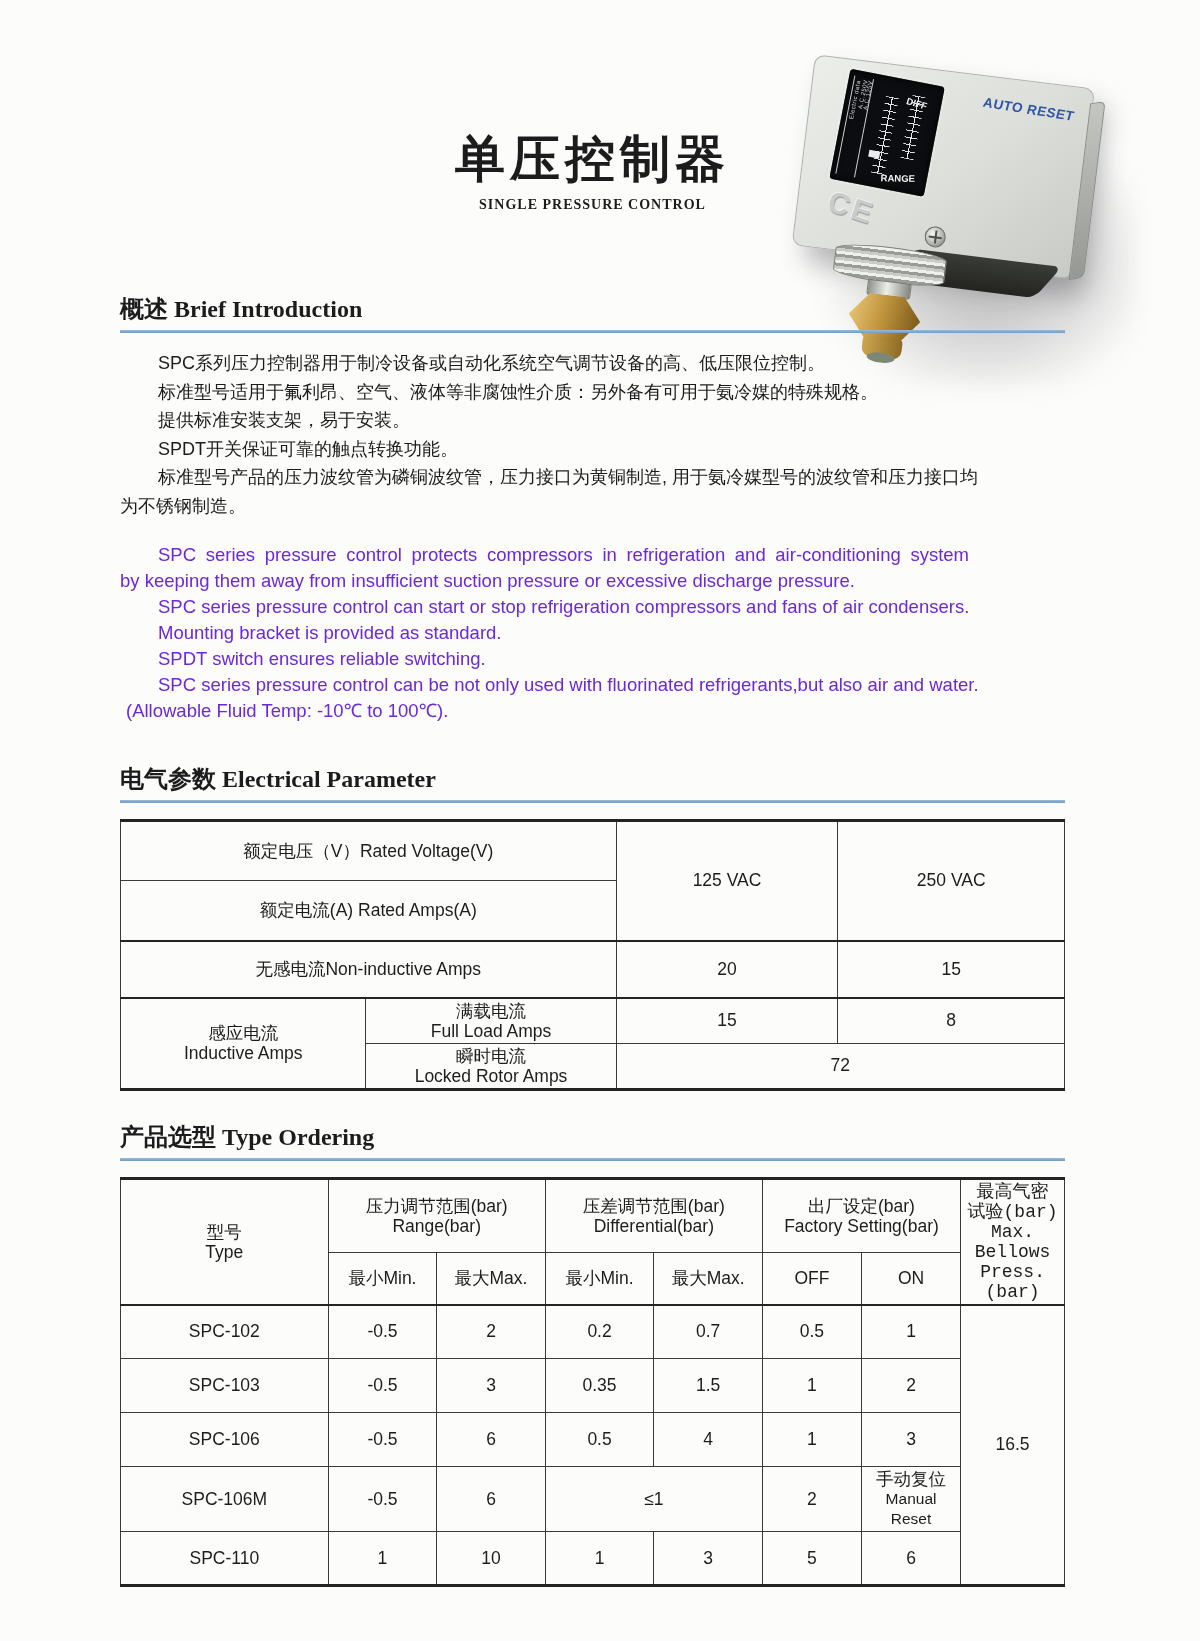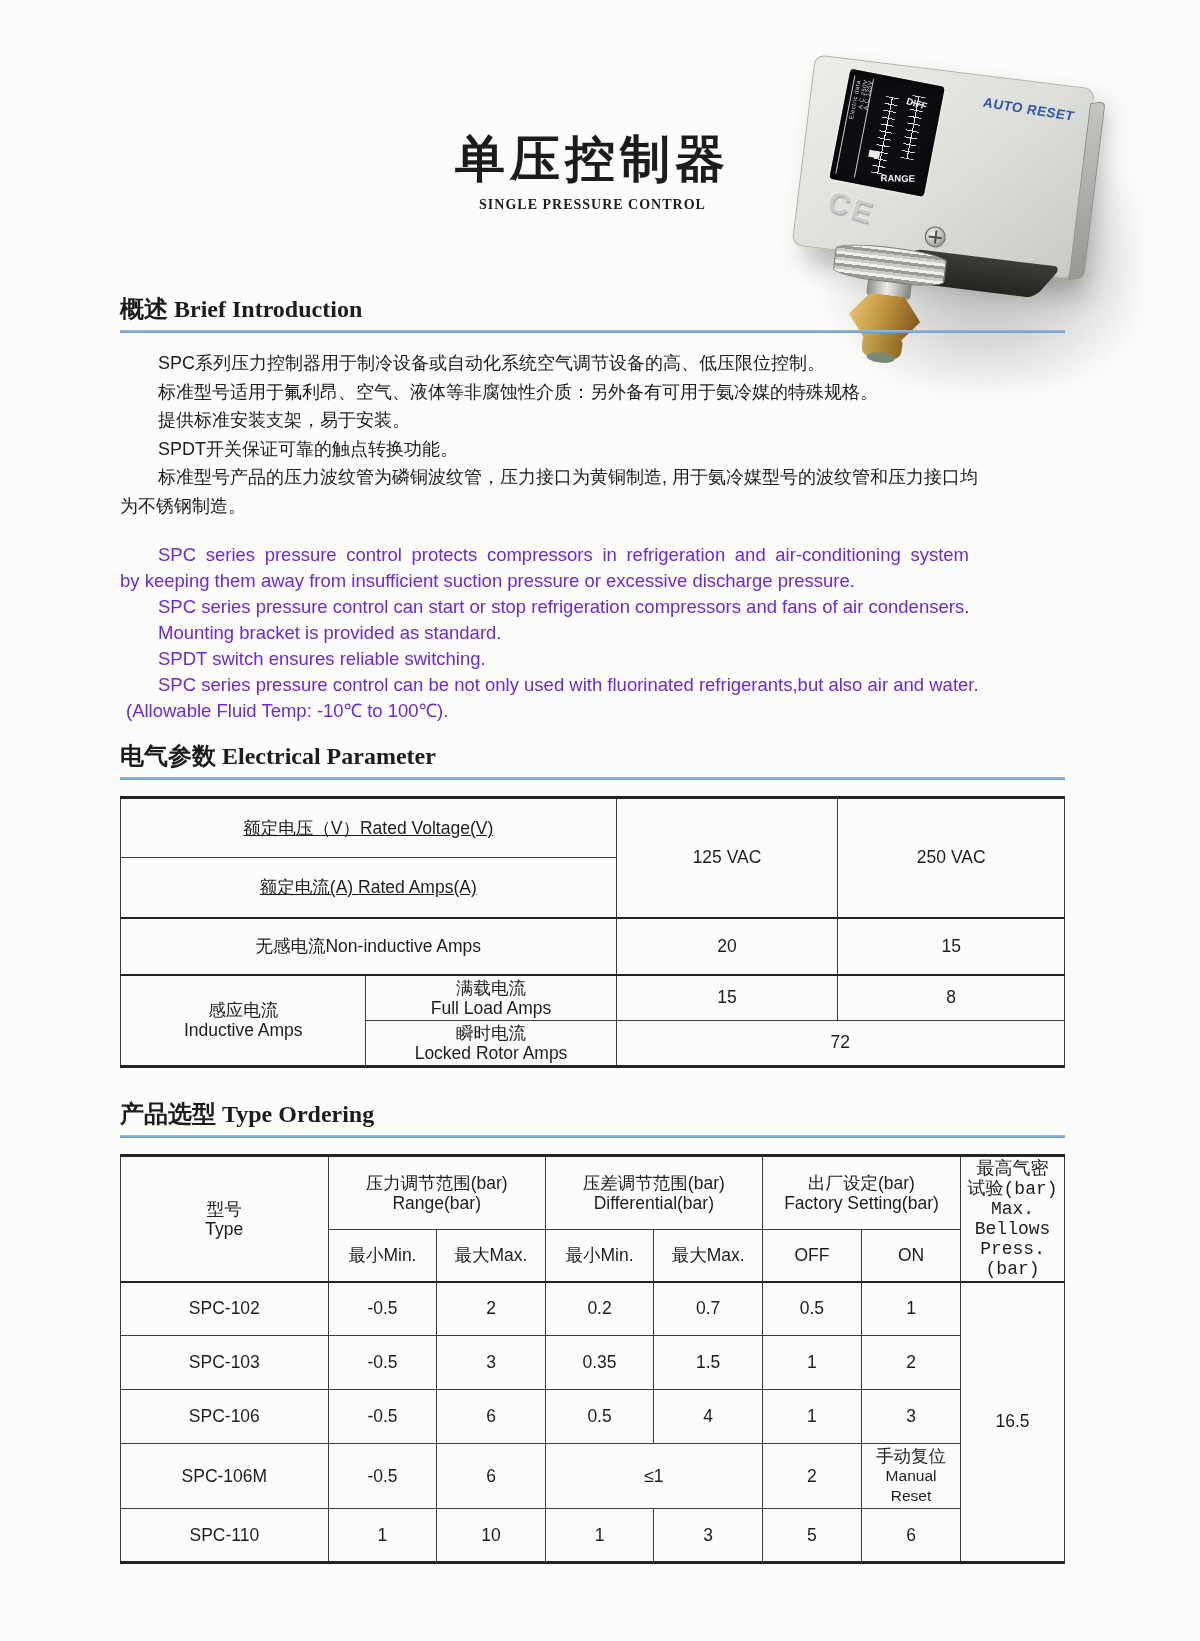--- a/index.html
+++ b/index.html
@@ -23,21 +23,21 @@
     font-family:"Liberation Serif", serif;
   }
 
   
   .sec-head { margin-top:0; }
   .sec-zh { font-size:24px; font-weight:bold; }
   .sec-en { font-size:24px; font-weight:bold; font-family:"Liberation Serif", serif; margin-left:6px; }
   .rule { height:3px; margin-top:5px; background:linear-gradient(#9cbad7,#6f9cc4); }
 
   .sec-intro { margin-top:80px; }
-  .sec-elec  { margin-top:16px; }
+  .sec-elec  { margin-top:39px; }
   .sec-order { margin-top:30px; }
 
   
   .zh-para { margin-top:16px; }
   .zh-para .line { font-size:18px; line-height:28.5px; white-space:nowrap; }
   .en-para { margin-top:22px; }
   .en-para .line { font-size:18.5px; line-height:26px; white-space:nowrap; color:#6d28d9; }
   .line.ind { padding-left:38px; }
   .line.ind-sm { padding-left:6px; }
   .line.jspace { word-spacing:4.5px; }
@@ -45,21 +45,21 @@
   
   table { width:100%; border-collapse:collapse; table-layout:fixed; margin-top:16px; }
   td {
     border:1px solid #3a3a3a; text-align:center; vertical-align:middle;
     font-size:17.5px; color:#1d1d1d; padding:2px 4px;
   }
   table.elec  { border-top:3px solid #242424; border-bottom:3px solid #242424; }
   table.ord   { border-top:3px solid #242424; border-bottom:3px solid #242424; }
   td.t-thick  { border-top:2.5px solid #242424; }
   .cell-2l span { display:block; line-height:20px; }
-  .h60 { height:60px;text-decoration:underline; } .h44 { height:57px; } .h42 { height:42px; } .h46 { height:46px; }
+  .h60 { height:60px; } .h44 { height:57px; } .h42 { height:42px; } .h46 { height:46px; }
   .hh1 { height:72px; } .hh2 { height:50px; } .hd { height:54px;margin-left:14px; }
   .bellows-head span { display:block; font-size:18px; line-height:20px;font-family:Liberation Mono, monospace; }
   .small-en { font-size:15.5px; }
 
   
   .device { position:absolute; left:775px; top:46px; width:350px; height:330px; }
   .dev-shadow {
     position:absolute; left:30px; top:60px; width:330px; height:280px;
     background:radial-gradient(ellipse at 55% 55%, rgba(50,50,55,0.38), rgba(50,50,55,0) 68%);
     filter:blur(10px);

